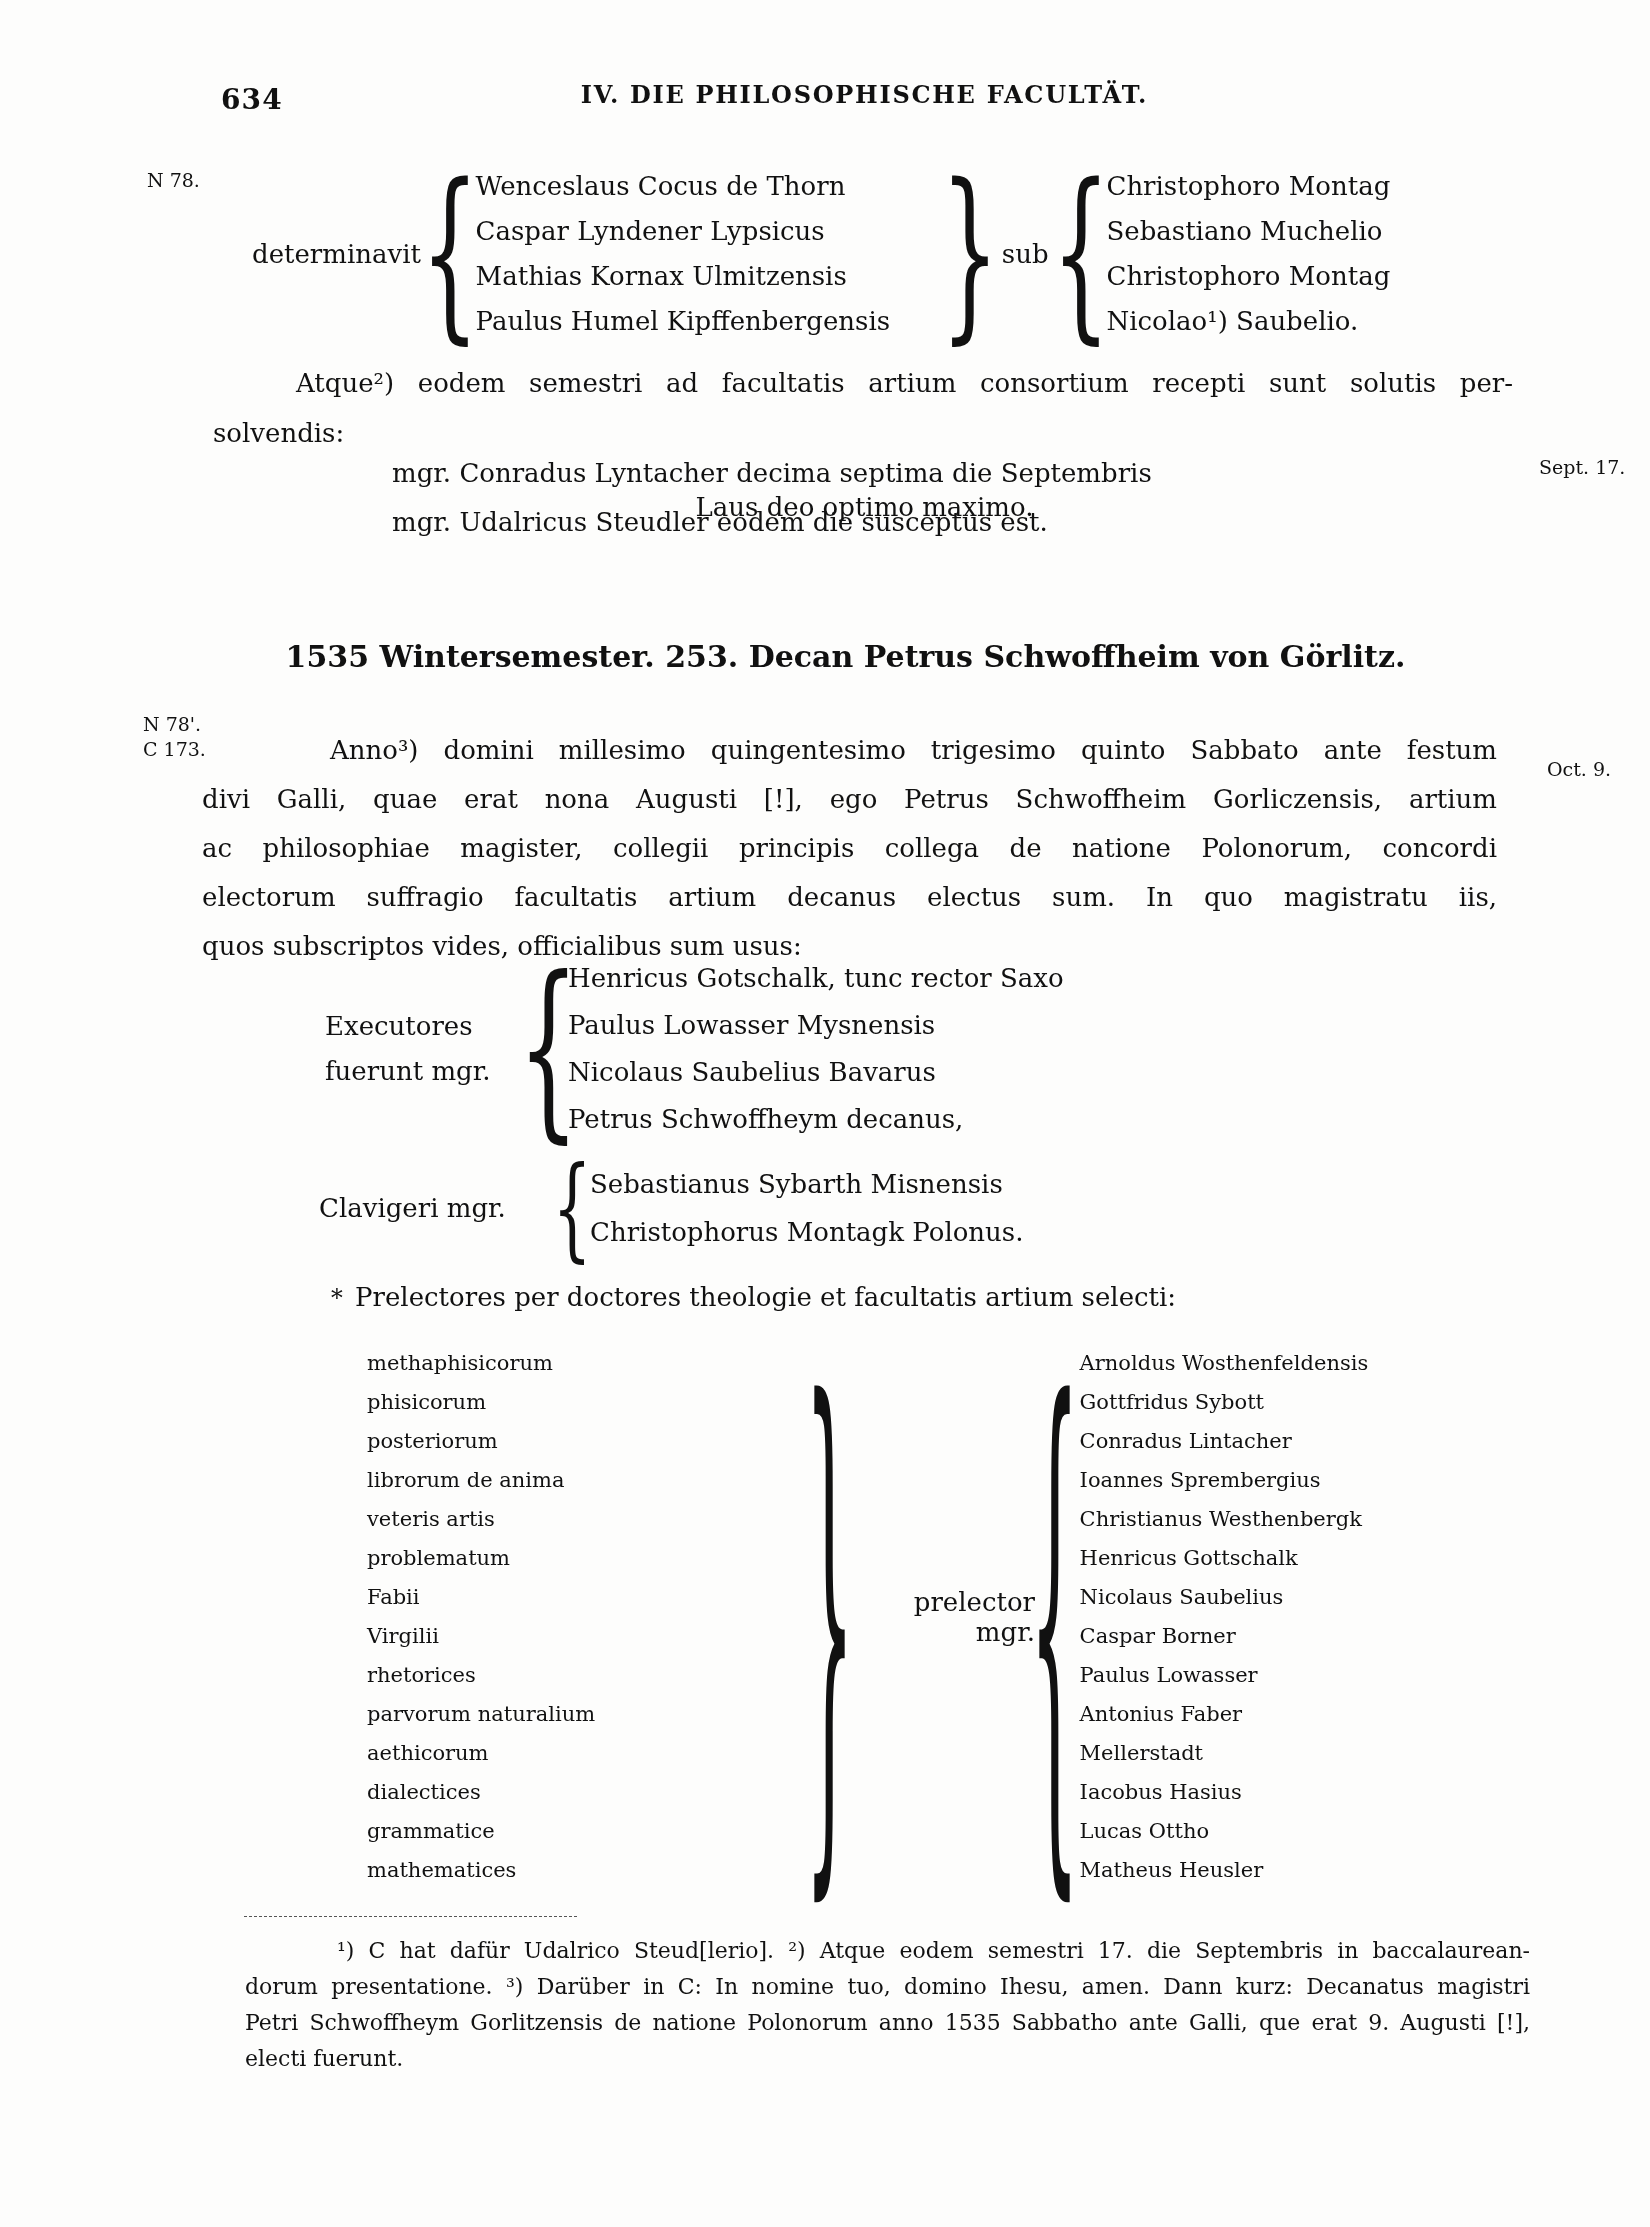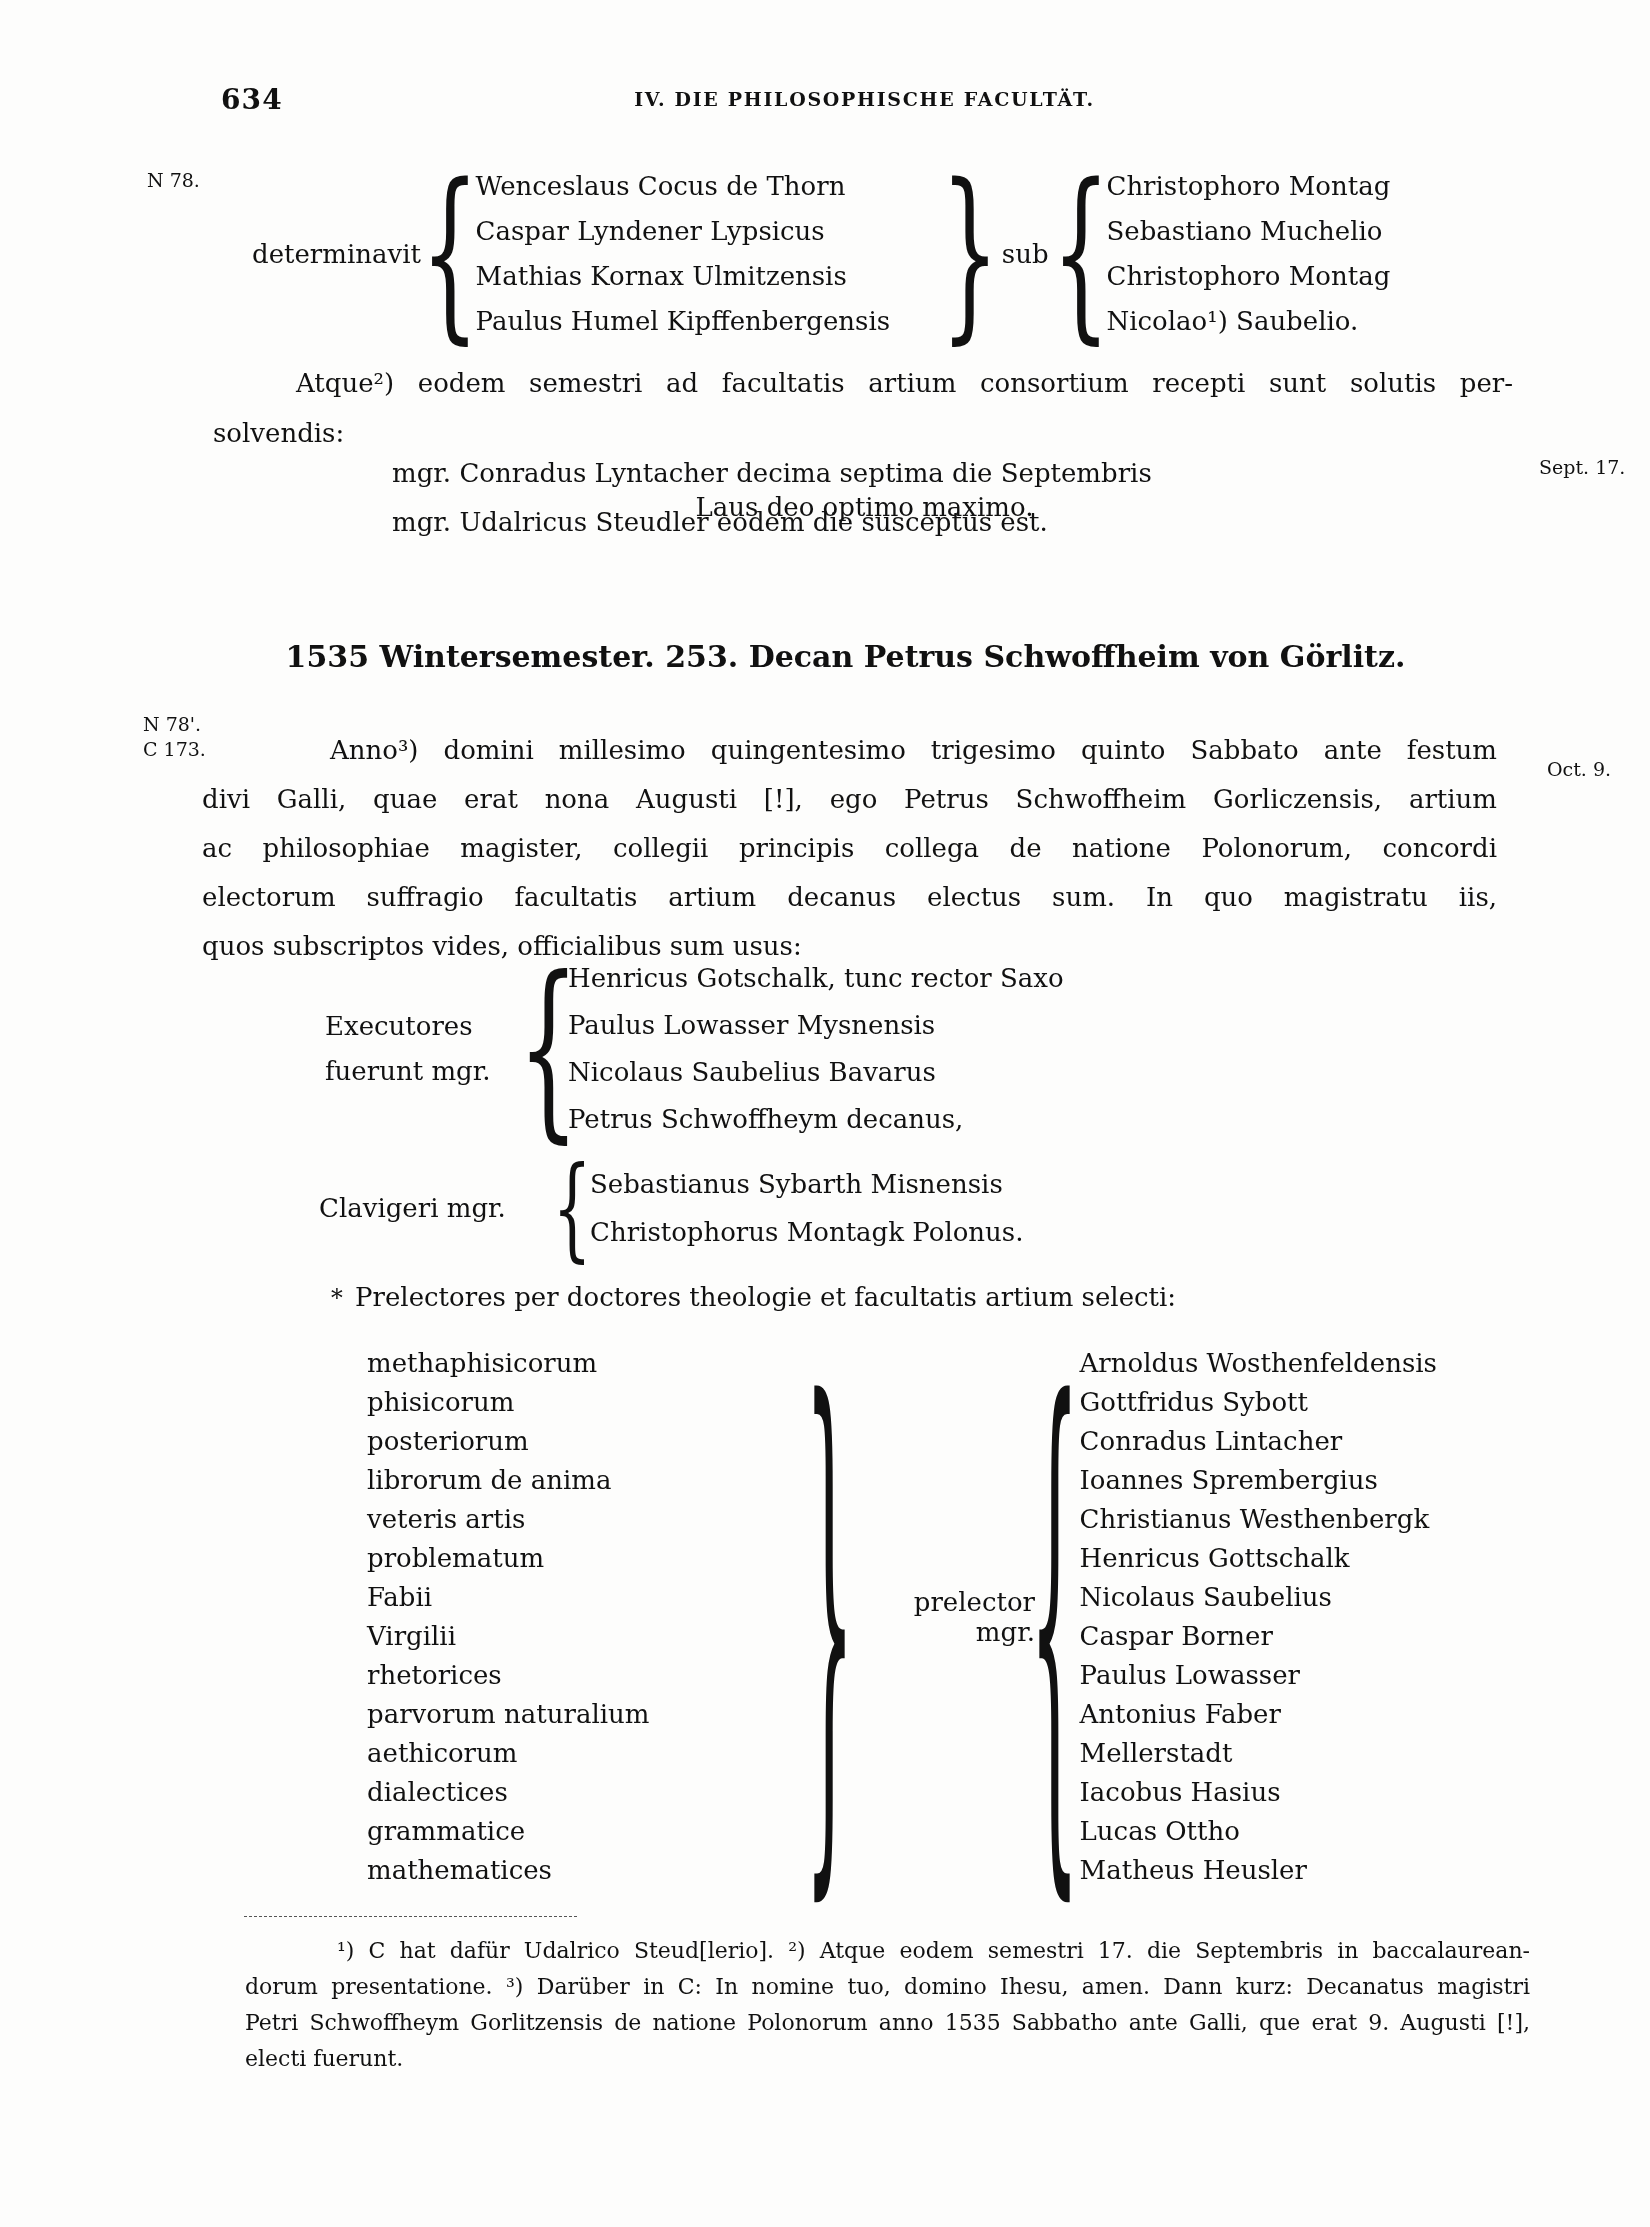--- a/index.html
+++ b/index.html
@@ -9,22 +9,22 @@
     height: 2227px;
     background: #fdfdfc;
     color: #111;
     font-family: "DejaVu Serif", "Liberation Serif", serif;
     overflow: hidden;
   }
   .abs { position: absolute; }
 
   
   .page-num { top: 83px; left: 221px; font-size: 28px; font-weight: bold; letter-spacing: 1.1px; }
-  .running-title { top: 88px; left: 218px; width: 1293px; text-align: center;
-                   font-size: 19px; font-weight: bold; letter-spacing: 1.7px; }
+  .running-title { top: 80px; left: 218px; width: 1293px; text-align: center;
+                   font-size: 24px; font-weight: bold; letter-spacing: 1.7px; }
 
   
   .m-note { font-size: 19px; line-height: 25px; white-space: nowrap; }
   .note-n78  { top: 168px;  left: 147px; }
   .note-sept { top: 455px;  left: 1539px; }
   .note-n78c { top: 712px; left: 143px; }
   .note-oct  { top: 731px; left: 1547px; margin-top: 26px; }
 
   
   .brace-row { display: flex; align-items: center; }
@@ -64,21 +64,21 @@
 
   .clav-row { top: 1152px; left: 319px; }
   .clav-label { width: 235px; font-size: 26px; flex: none; }
   .clav-names > div { line-height: 48px; }
 
   .prel-head { top: 1282px; left: 331px; font-size: 26px; white-space: nowrap; }
   .prel-head .star { font-size: 23.5px; margin-right: 12.3px; }
 
   .lists-row { top: 1337px; left: 367px; }
   .subjects { width: 443px; flex: none; }
-  .subjects > div, .lecturers > div { font-size: 26px; line-height: 39px; white-space: nowrap; }
+  .subjects > div, .lecturers > div { font-size: 21px; line-height: 39px; white-space: nowrap; }
   .prelector { width: 186px; text-align: right; font-size: 26px; flex: none; }
   .lecturers { margin-left: 5.6px; flex: none; }
 
   .fn-sep { top: 1916px; left: 244px; width: 333px; border-top: 1.7px dashed #555; height: 0; }
   .footnotes { top: 1933px; left: 245px; width: 1285px; font-size: 22px; line-height: 36px; }
   .footnotes .fn1 { text-indent: 92px; }
 </style>
 </head>
 <body>
 

